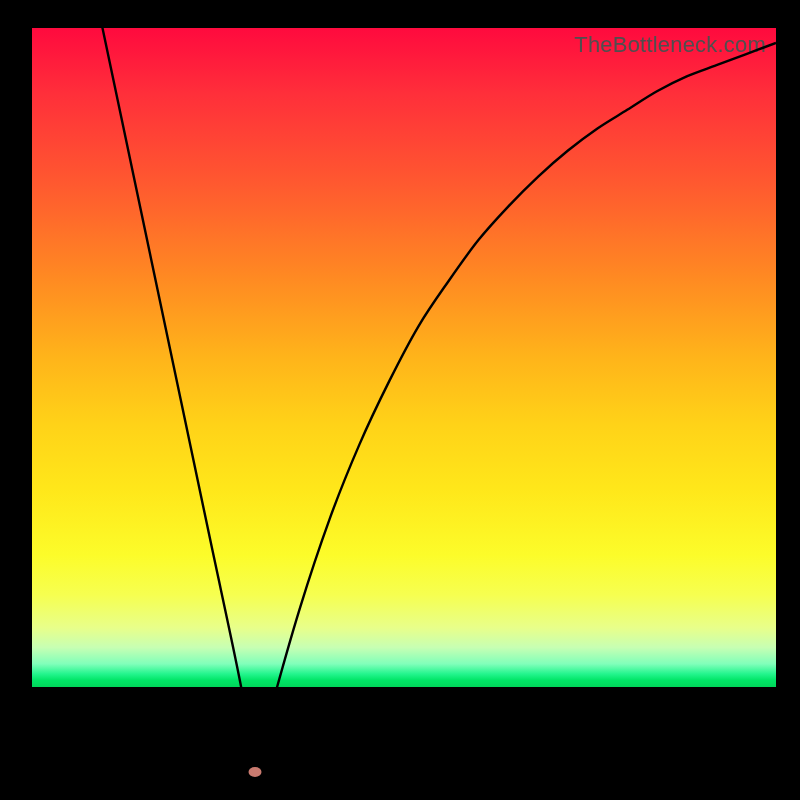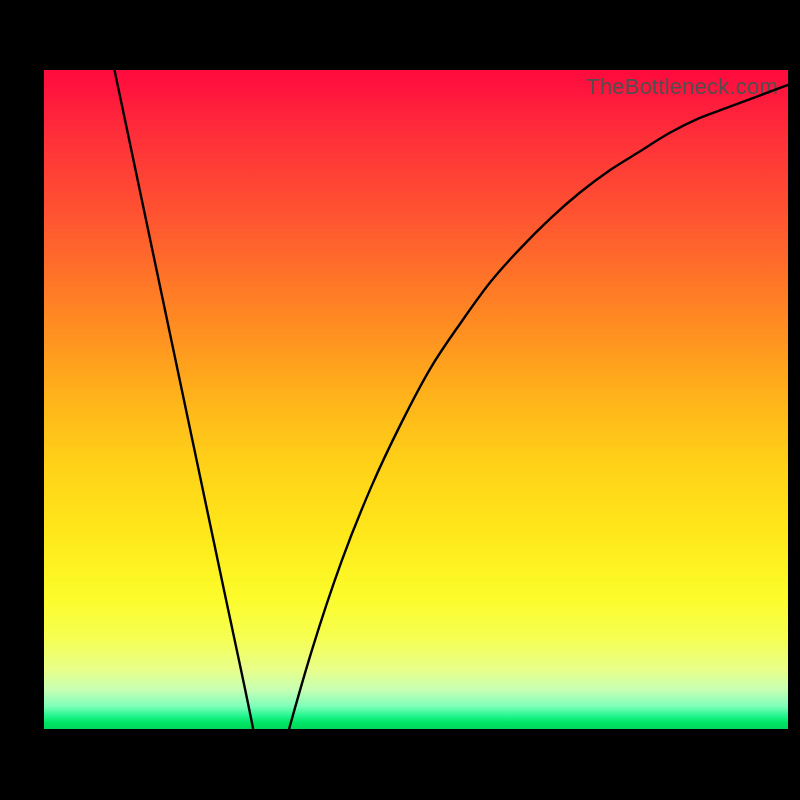--- a/index.html
+++ b/index.html
@@ -12,41 +12,40 @@
     overflow: hidden;
   }
   .frame {
     position: relative;
     width: 800px;
     height: 800px;
     background: #000;
   }
   .plot {
     position: absolute;
-    left: 44px;
+    left: 32px;
     top: 28px;
     width: 744px;
     height: 659px;
     background: linear-gradient(to bottom,
       #ff0a3e 0%,
       #ff2f3a 10%,
       #ff5a2f 24%,
       #ff8a22 38%,
       #ffb41a 50%,
       #ffd218 60%,
       #ffe71a 70%,
       #fcfc2a 80%,
       #f6ff50 86%,
       #e8ff8a 91%,
       #c7ffb3 94%,
       #80ffba 96.5%,
       #24f58e 98%,
       #00e566 99%,
       #00d65a 100%);
-    margin-top: 42px;
   }
   .watermark {
     position: absolute;
     top: 4px;
     right: 10px;
     color: #4f4f4f;
     font-size: 22px;
     font-weight: 500;
     letter-spacing: 0.2px;
     user-select: none;

